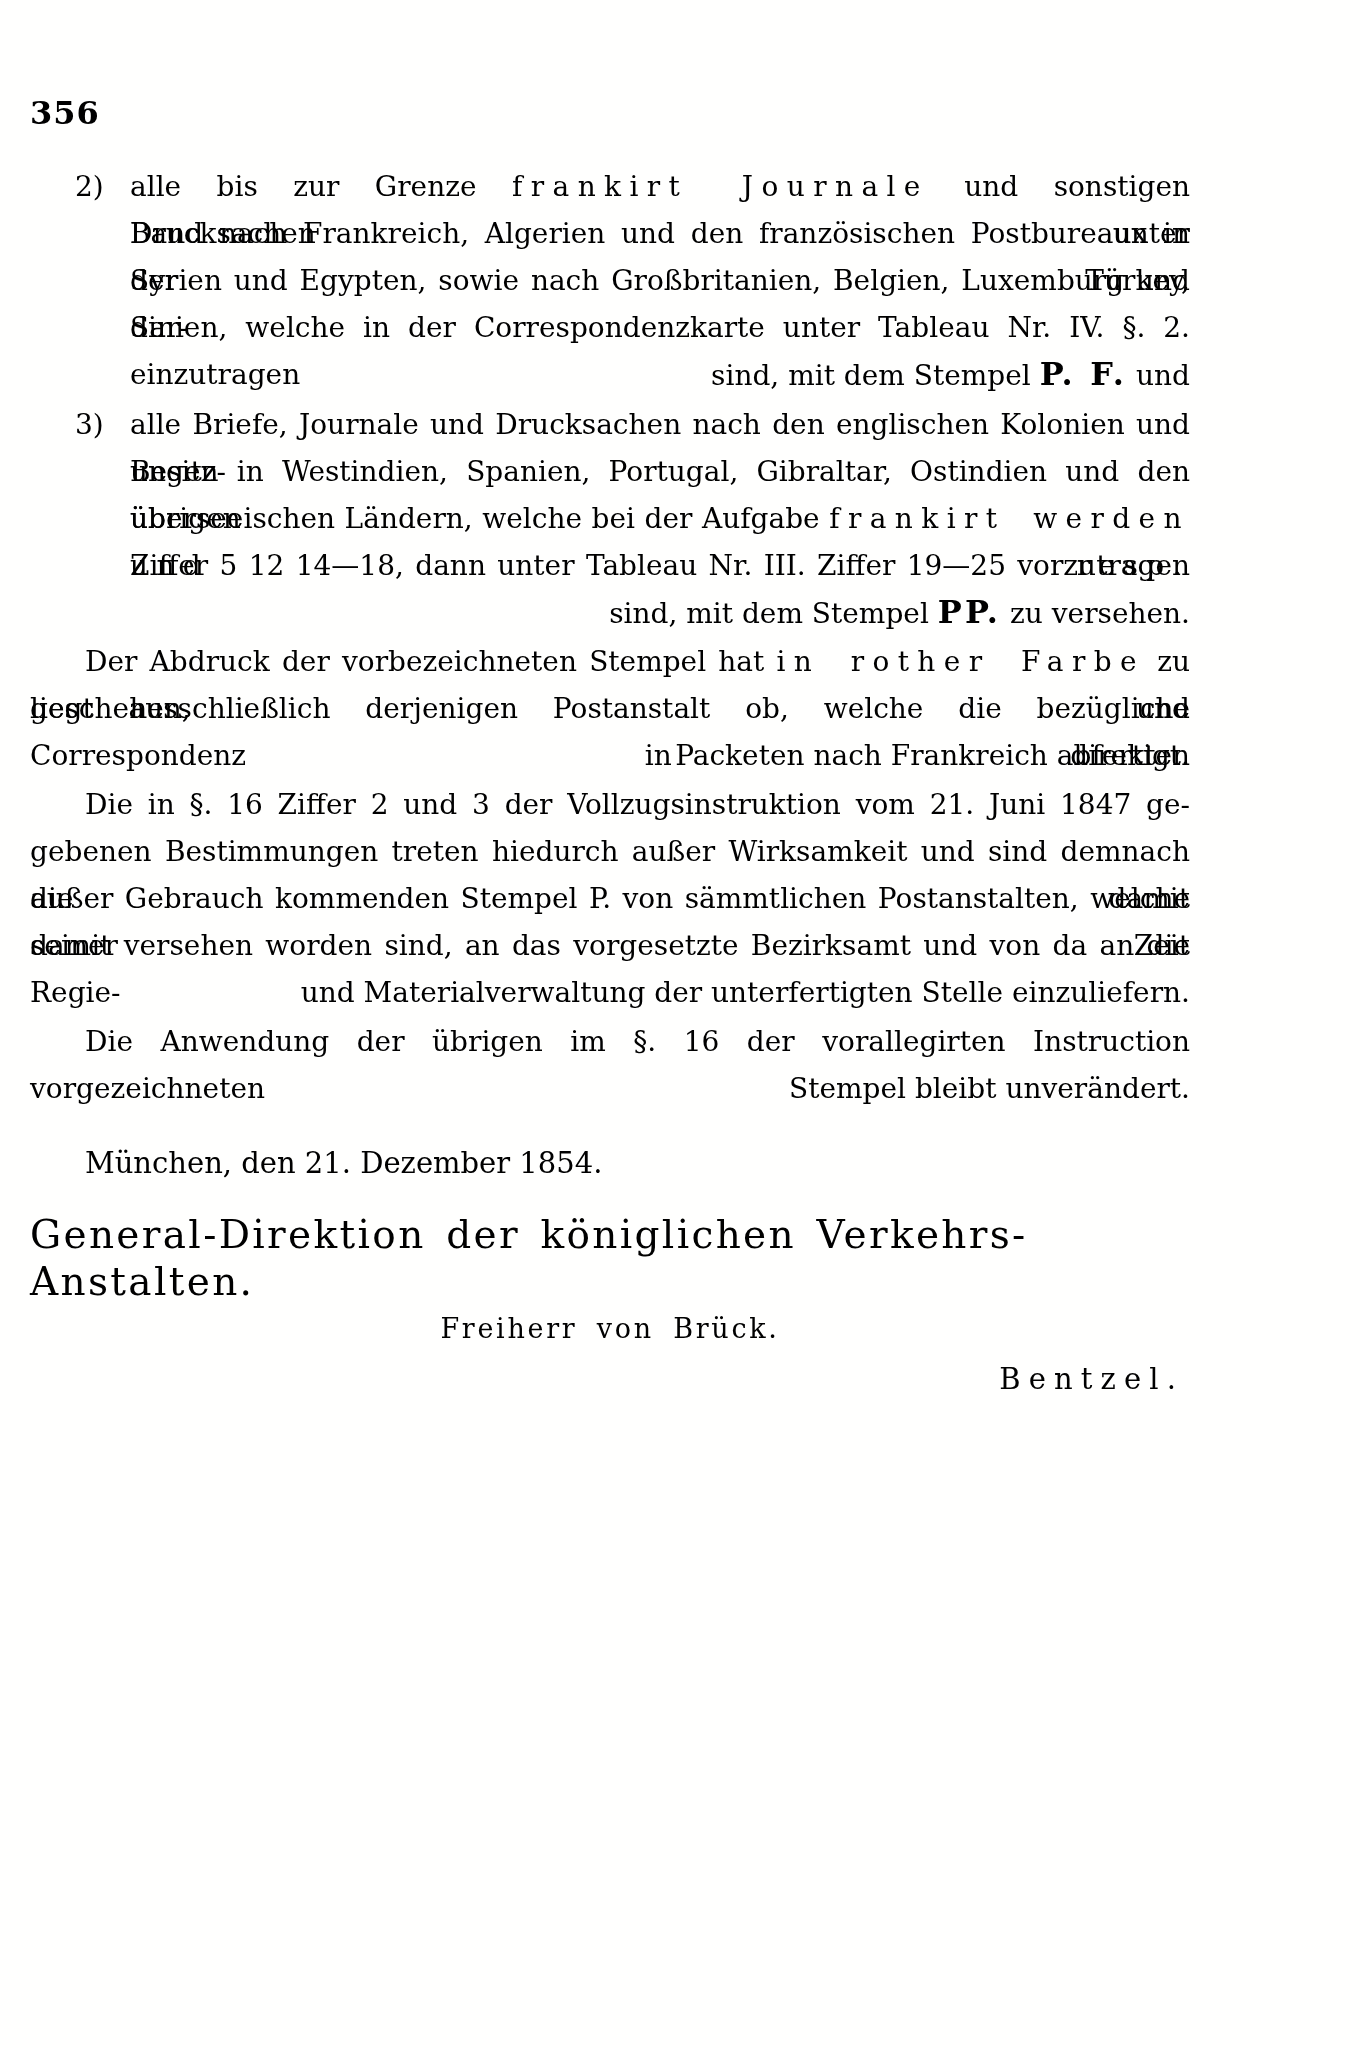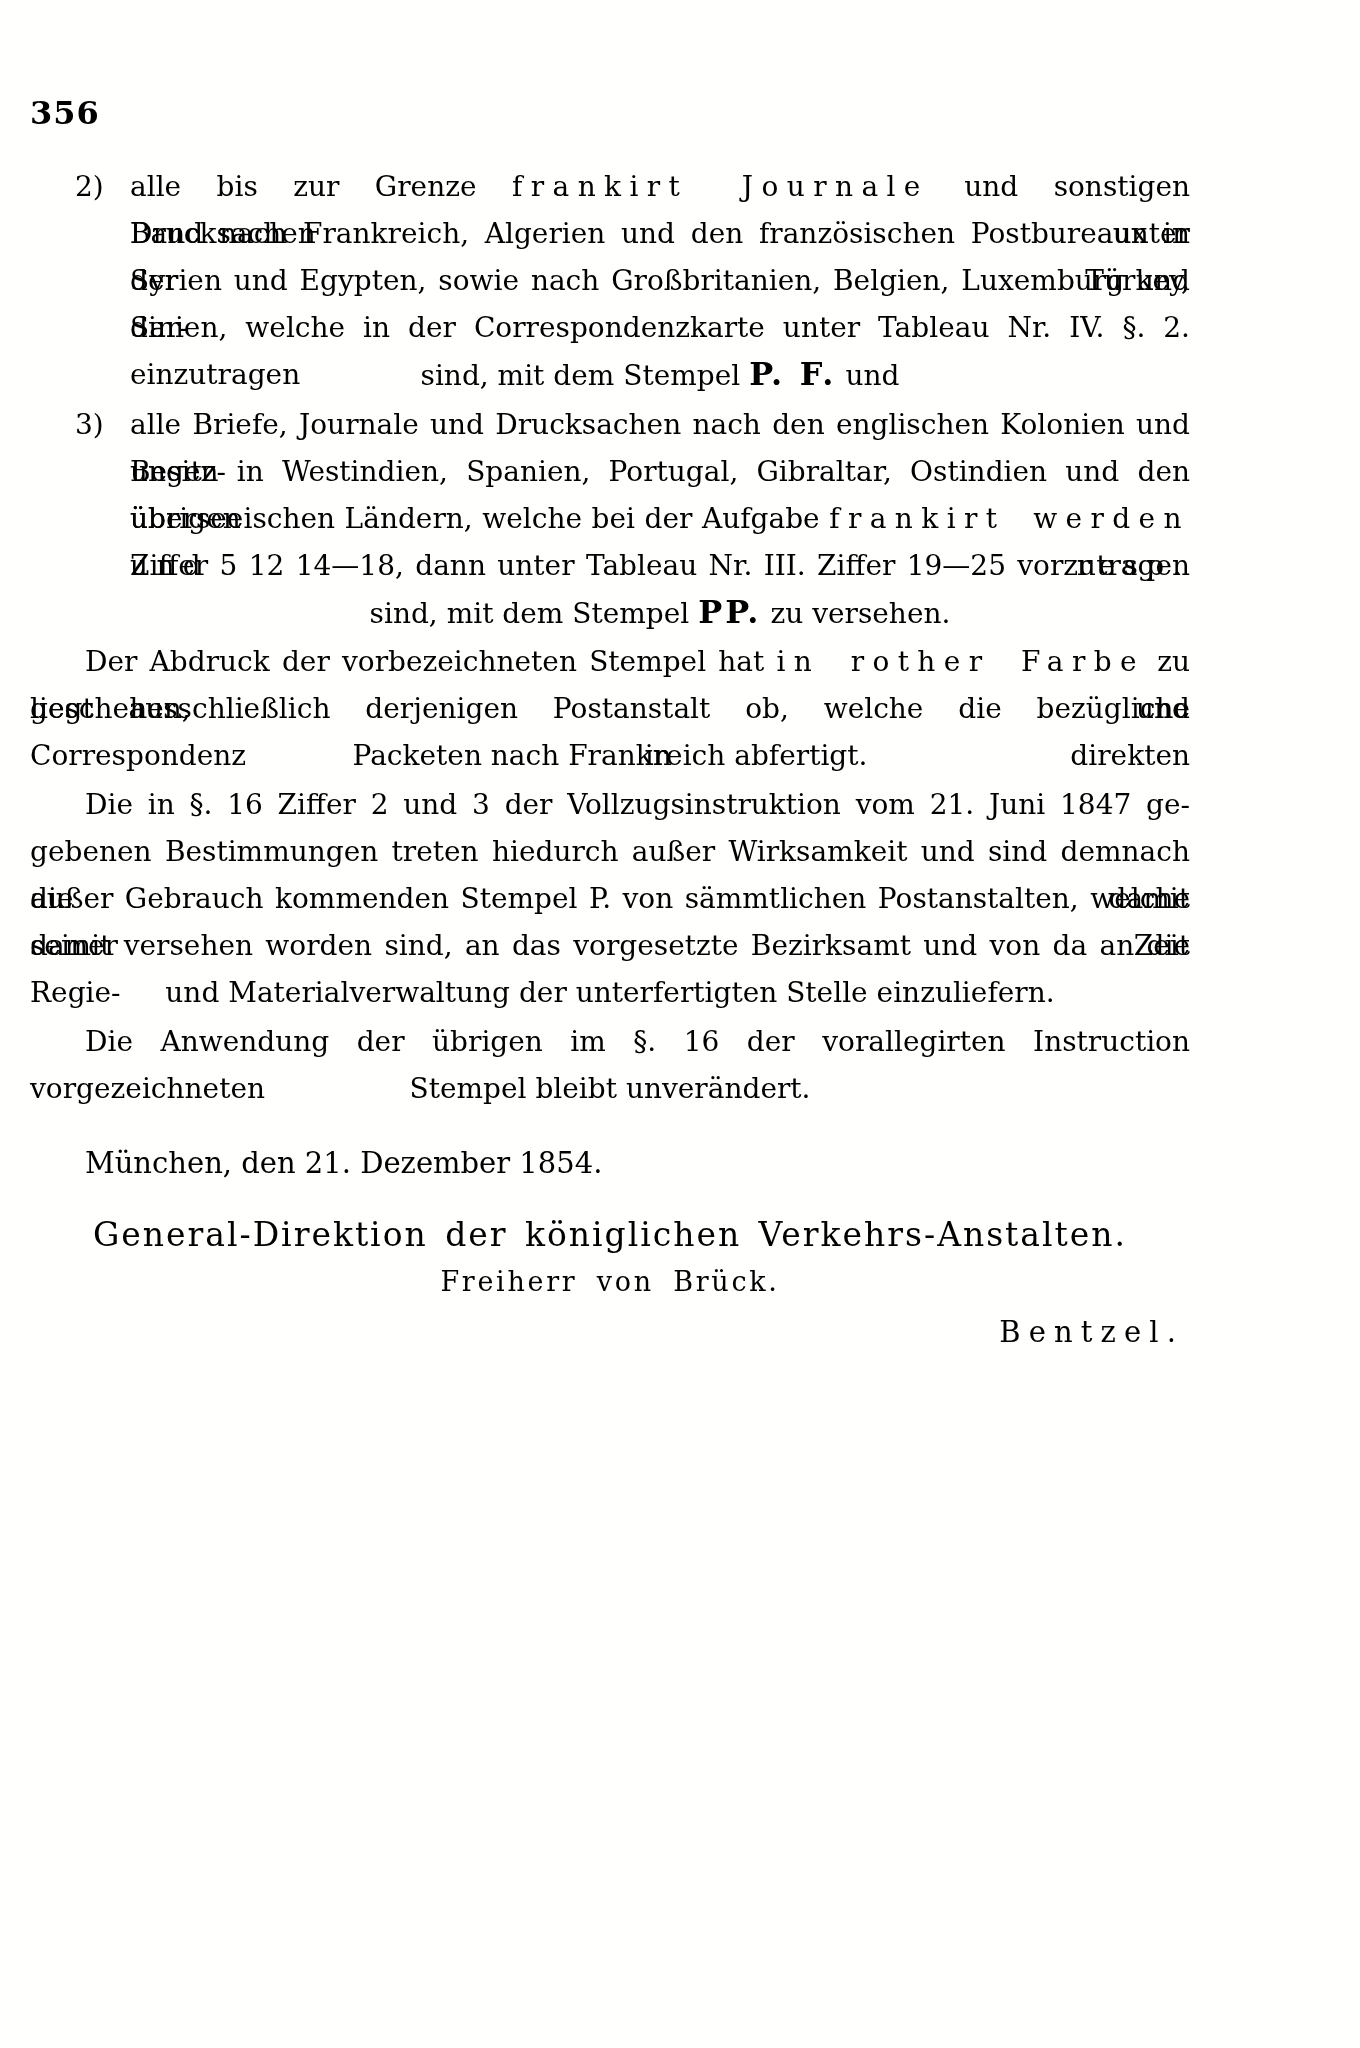--- a/index.html
+++ b/index.html
@@ -28,21 +28,21 @@
     width: 1160px;
   }
   .line {
     font-size: 28px;
     line-height: 47px;
     height: 47px;
     white-space: normal;
     text-align: justify;
   }
   .line.just { text-align-last: justify; }
-  .line.last { text-align: center; }
+  .line.last { text-align: right; }
   .line.indent { text-indent: 55px; }
   .seg.sp { letter-spacing: 0.30em; word-spacing: 0.35em; }
   .seg.b {
     font-weight: bold;
     font-size: 1.14em;
     letter-spacing: 0.10em;
   }
   .list-item {
     position: relative;
     padding-left: 100px;
@@ -57,23 +57,22 @@
   }
   .paragraph { margin-top: 2px; }
   .dateline {
     margin-top: 28px;
     font-size: 29px;
     line-height: 47px;
     text-indent: 55px;
   }
   .sig-org {
     margin-top: 24px;
-    font-size: 33px;
+    font-size: 39px;
     line-height: 47px;
-    text-align: center;
     letter-spacing: 0.06em;
     word-spacing: 0.15em;
   }
   .sig-principal {
     font-size: 27px;
     line-height: 47px;
     text-align: center;
     letter-spacing: 0.10em;
     word-spacing: 0.30em;
   }

